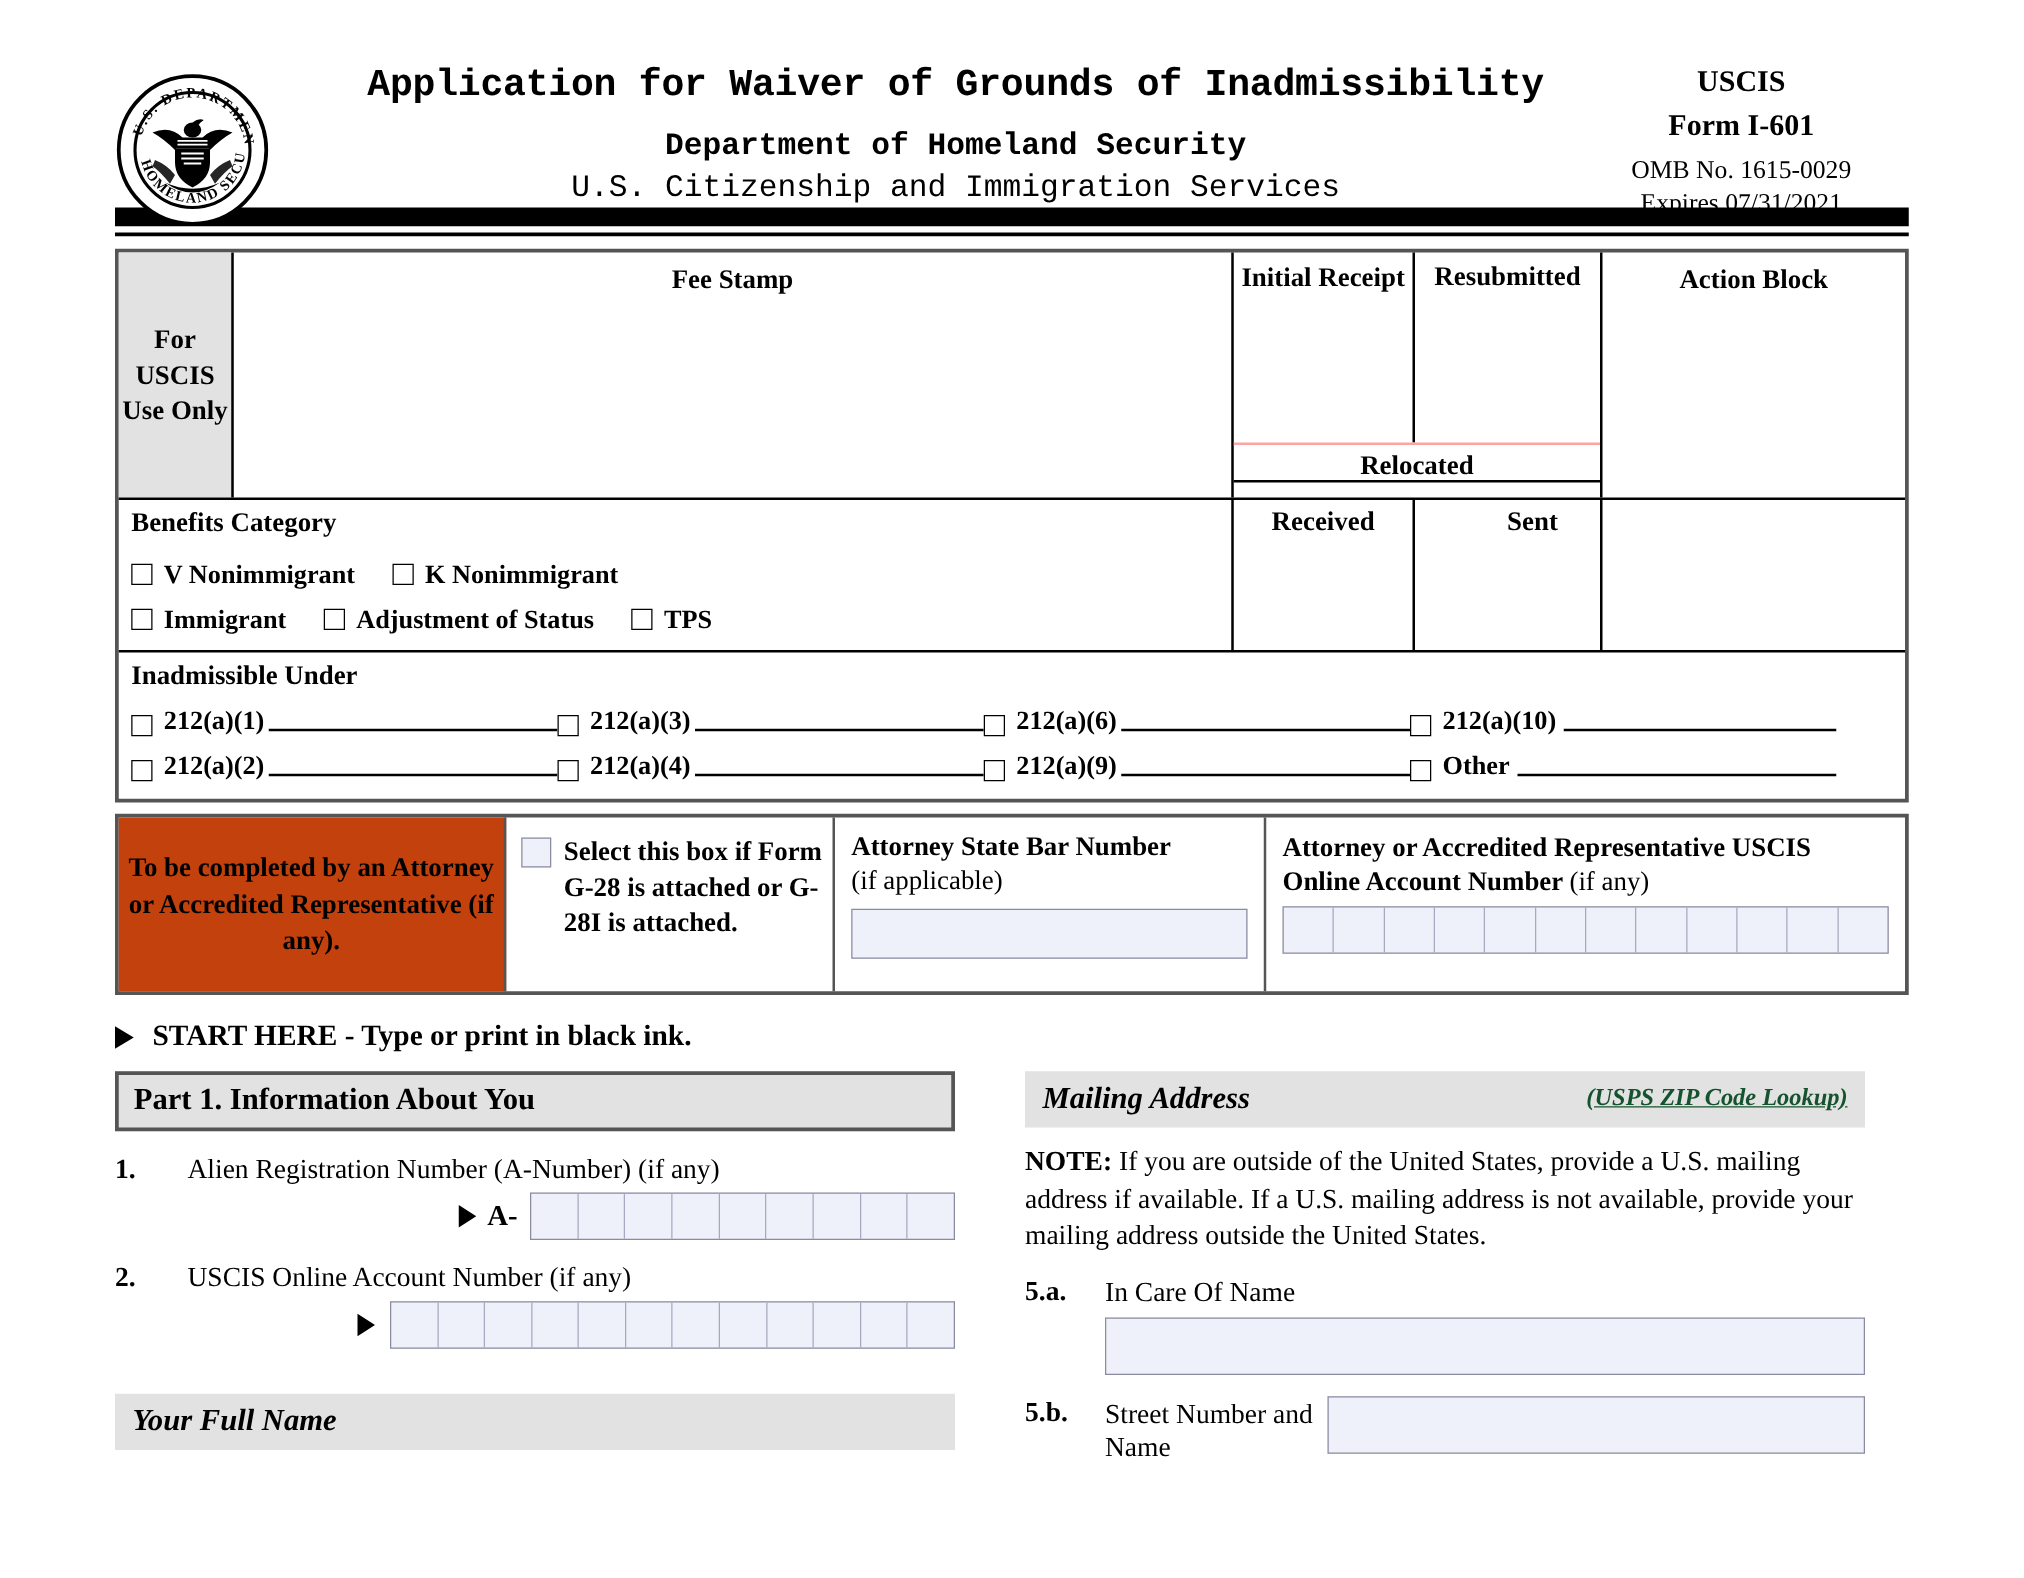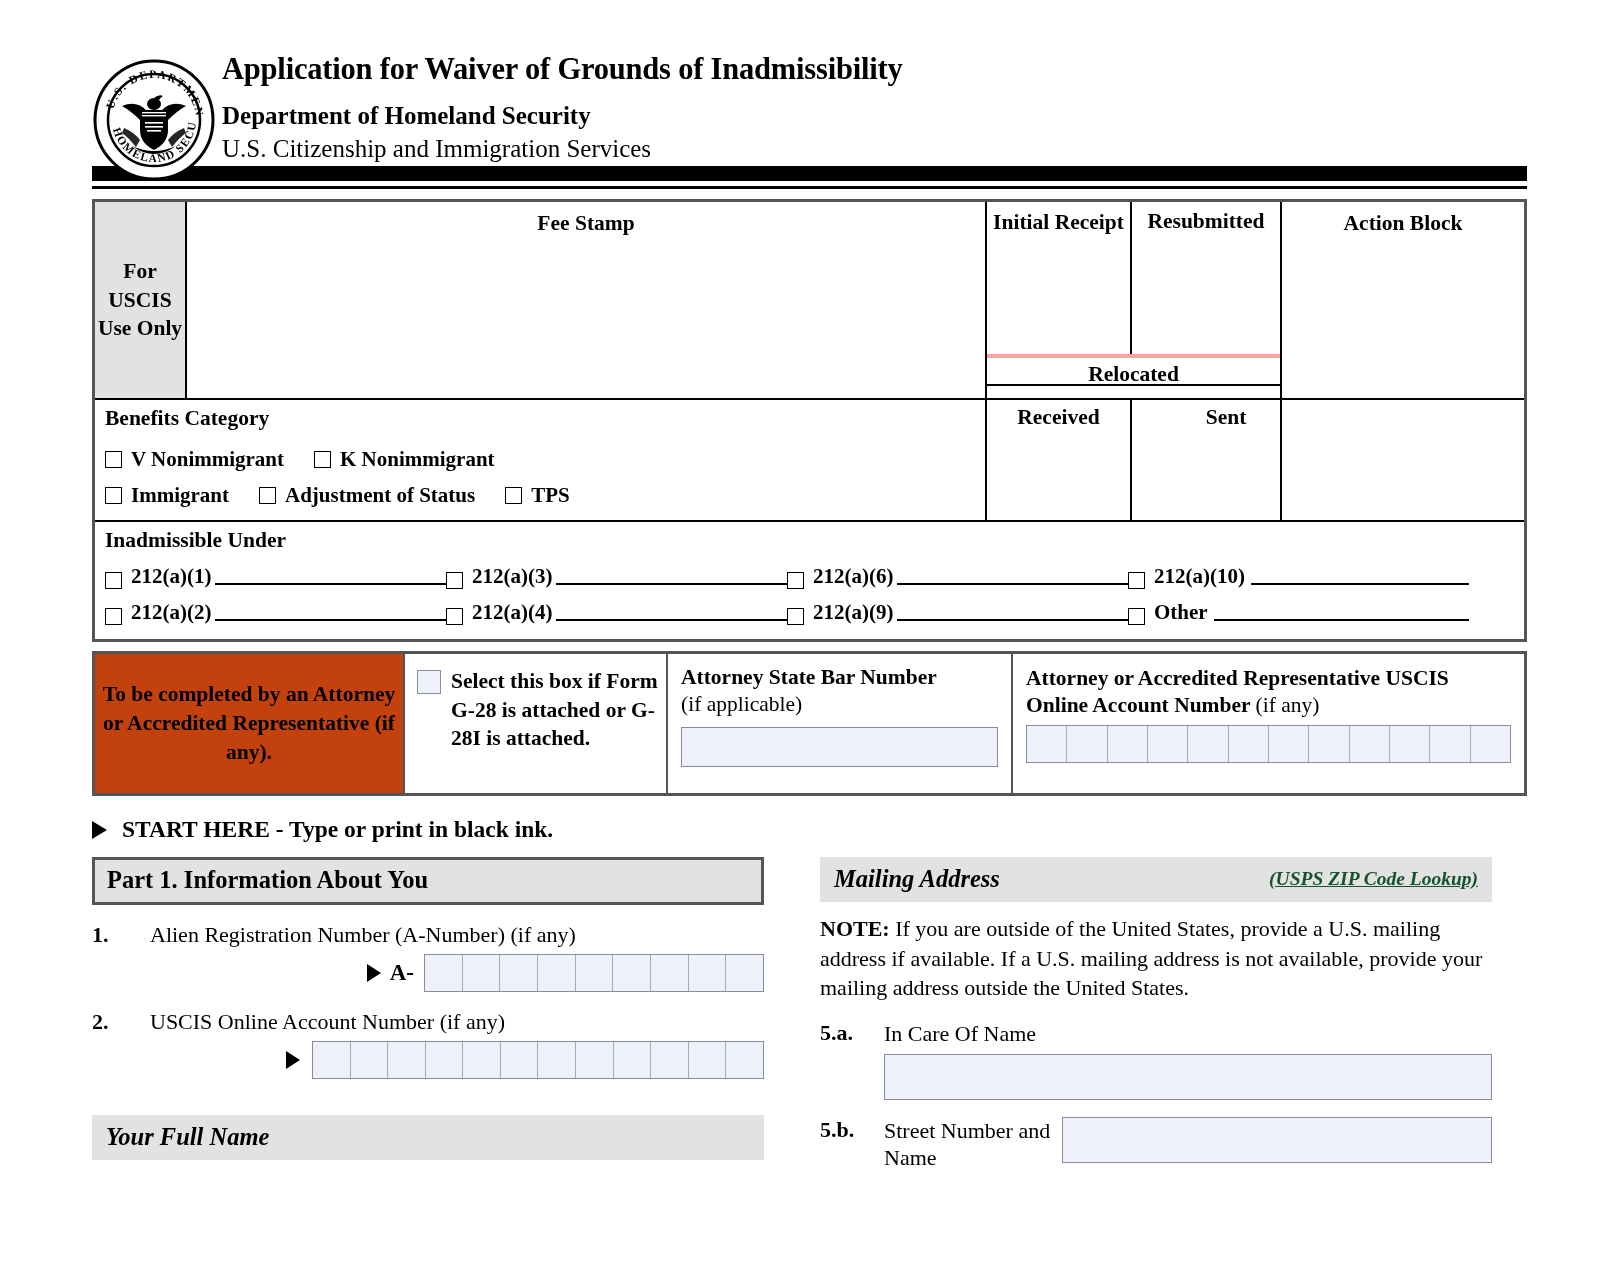--- a/index.html
+++ b/index.html
@@ -14,21 +14,21 @@
   }
   .page { position:relative; width:1619px; height:1262px; padding:0 92px; }
 
   
   .header { position:relative; height:148px; padding-top:52px; }
   .seal {
     position:absolute; left:0; top:58px;
     width:124px; height:124px;
   }
   .seal svg { display:block; }
-  .hdr-center { padding:0 220px 0 130px; }
+  .hdr-center { text-align:center; padding:0 220px 0 130px;font-family:Liberation Mono, monospace; }
   .hdr-title {
     font-size:30.5px; font-weight:bold; letter-spacing:-0.2px;
     line-height:1.12;
   }
   .hdr-sub1 { font-size:25px; font-weight:bold; margin-top:16px; }
   .hdr-sub2 { font-size:25px; margin-top:5px; }
   .hdr-right {
     position:absolute; right:0; top:52px; width:268px; text-align:center;
     line-height:1.22;
   }
@@ -60,21 +60,21 @@
   }
   .ut-mid { width:297px; display:flex; flex-direction:column;
             border-left:2px solid #000; border-right:2px solid #000; }
   .mid-top { display:flex; height:152px; }
   .mid-ir {
     width:145px; border-right:2px solid #000; text-align:center;
     font-size:21.5px; font-weight:bold; padding-top:7px; line-height:1.22;
   }
   .mid-rs { flex:1; text-align:center; font-size:21.5px; font-weight:bold; padding-top:7px; }
   .mid-reloc {
-    border-top:4px solid #fca5a5; border-bottom:2px solid #000;
+    border-top:2px solid #fca5a5; border-bottom:2px solid #000;
     text-align:center; font-size:21.5px; font-weight:bold; height:32px; line-height:32px;
   }
   .cell-action {
     flex:1; text-align:center; font-size:21.5px; font-weight:bold; padding-top:9px;
   }
   .ut-row2 { display:flex; border-top:2px solid #000; }
   .benefits {
     width:890px; padding:6px 0 8px 10px; border-right:0;
   }
   .benefits .bh { font-size:21.5px; font-weight:bold; }
@@ -215,20 +215,26 @@
         </g>
       </svg>
     </div>
 
     <div class="hdr-center">
       <div class="hdr-title">Application for Waiver of Grounds of Inadmissibility</div>
       <div class="hdr-sub1">Department of Homeland Security</div>
       <div class="hdr-sub2">U.S. Citizenship and Immigration Services</div>
     </div>
 
+    <div class="hdr-right">
+      <div class="r1">USCIS</div>
+      <div class="r2">Form I-601</div>
+      <div class="r3">OMB No. 1615-0029</div>
+      <div class="r4">Expires 07/31/2021</div>
+    </div>
   </div>
 
   <div class="blackbar"></div>
   <div class="thinline"></div>
 
   <div class="usetable">
 
     <div class="ut-row">
       <div class="ut-left">
         <div class="cell-foruse">For USCIS Use Only</div>

